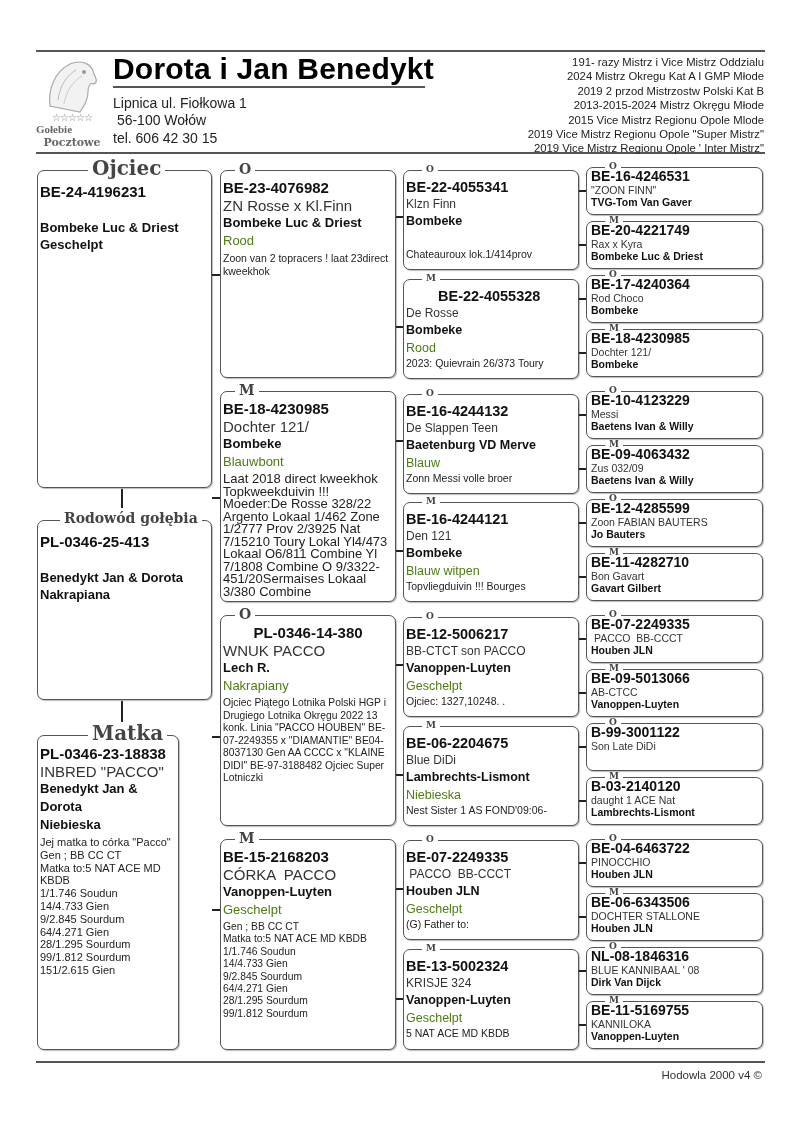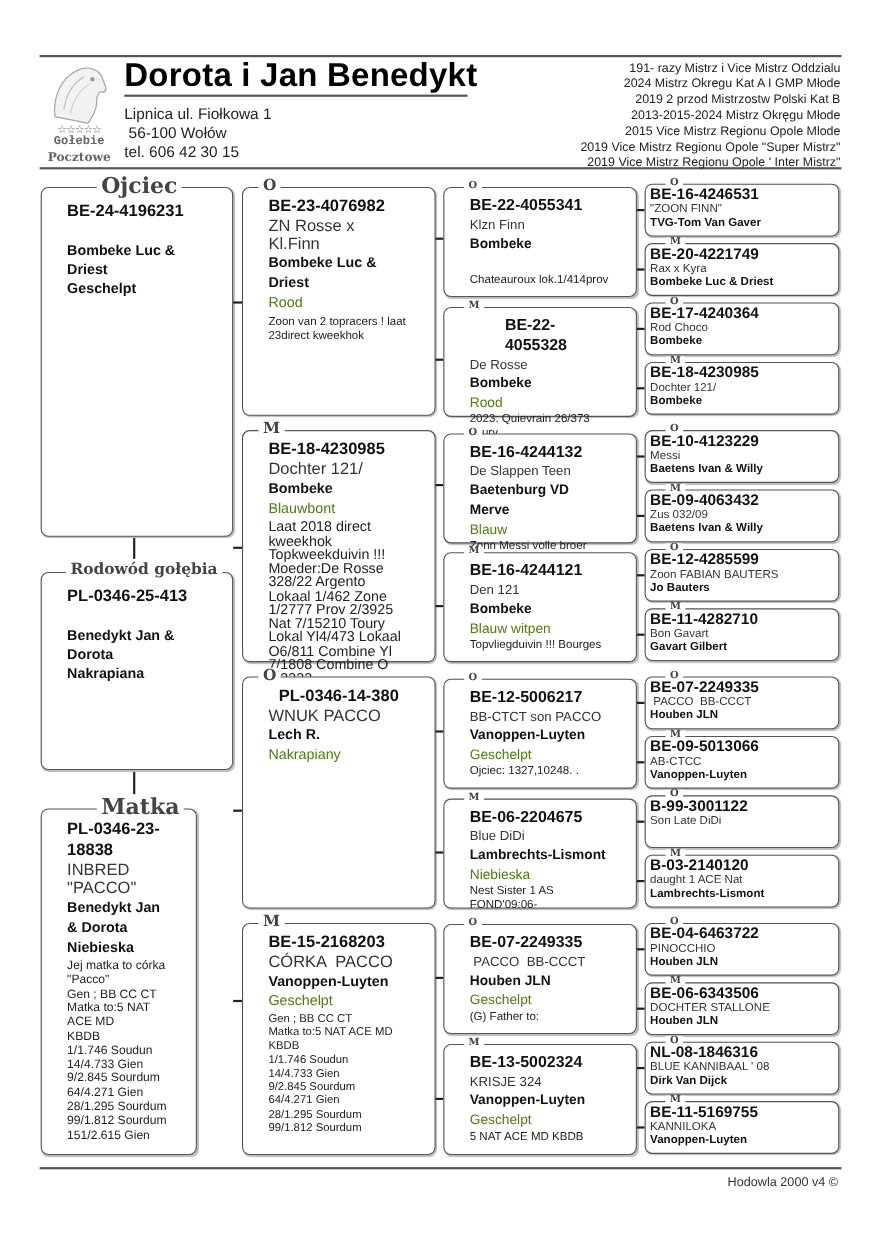--- a/index.html
+++ b/index.html
@@ -5,31 +5,31 @@
   * { box-sizing: border-box; margin: 0; padding: 0; }
   html, body { width: 800px; height: 1131px; background: #ffffff; overflow: hidden; }
   body { position: relative; font-family: "Liberation Sans", sans-serif; color: #111; }
 
   .hr { position: absolute; left: 36px; width: 729px; height: 2px; background: #555; }
 
   
   .logo { position: absolute; left: 36px; top: 56px; width: 72px; height: 94px; }
   .logo svg { position:absolute; left: 8px; top: 0; }
   .logo .stars { position:absolute; left: 0; top: 56px; width: 72px; text-align:center; font-size: 10px; color:#777; letter-spacing:-1px; }
-  .logo .l1 { position:absolute; left: 0; top: 67px; width: 72px; text-align:center; font-family:Liberation Mono, monospace; font-weight:bold; font-size: 11px; color:#666; }
+  .logo .l1 { position:absolute; left: 0; top: 67px; width: 72px; text-align:left; font-family:Liberation Serif, serif; font-weight:bold; font-size: 11px; color:#666; }
   .logo .l2 { position:absolute; left: 0; top: 80px; width: 72px; text-align:center; font-family:"DejaVu Serif", serif; font-weight:bold; font-size: 11px; color:#666; }
 
   .breeder-name { position:absolute; left: 113px; top: 52px; font-size: 30px; font-weight: bold; color:#000; letter-spacing: 0.2px; }
   .name-underline { position:absolute; left: 113px; top: 86px; width: 312px; height: 2px; background:#555; }
   .addr { position:absolute; left: 113px; font-size: 14px; color:#222; }
 
   .titles { position:absolute; right: 36px; top: 55px; text-align: right; font-size: 11.3px; line-height: 14.4px; color: #222; }
 
   
-  .box { position:absolute; border: 1.5px solid #555; border-radius: 7px; background:#fff; box-shadow: 1px 1px 1px #bbb; padding: 3px 23px; overflow: hidden; }
+  .box { position:absolute; border: 1.5px solid #555; border-radius: 7px; background:#fff; box-shadow: 1px 1px 1px #bbb; padding: 3px 2px; overflow: hidden; }
   .legend { position:absolute; background:#fff; font-family: "DejaVu Serif", serif; font-weight:bold; color:#444; padding: 0 4px; line-height: 1; }
   .legend.big { font-size: 20px; top: -13px; }
   .legend.med { font-size: 14px; top: -9px; }
   .legend.small { font-size: 9px; top: -6px; }
   .legend.rod { font-size: 14px; top: -10px; }
 
   .ring { font-weight: bold; color:#111; }
   .nick { color:#333; }
   .own { font-weight:bold; color:#111; }
   .col { font-weight:normal; color:#4d7c0f; }
@@ -154,20 +154,21 @@
   <div class="col">Blauwbont</div>
   <div class="note" style="font-size:13px; line-height:12.5px;">Laat 2018 direct kweekhok Topkweekduivin !!! Moeder:De Rosse 328/22 Argento Lokaal 1/462 Zone 1/2777 Prov 2/3925 Nat 7/15210 Toury Lokal Yl4/473 Lokaal O6/811 Combine Yl 7/1808 Combine O 9/3322-451/20Sermaises Lokaal 3/380 Combine</div>
 </div>
 
 <div class="box g2" style="left:220px; top:615px; width:176px; height:211px; overflow:visible;">
   <span class="legend med" style="left:14px;">O</span>
   <div class="ring" style="margin-top:4px;text-align:center;">PL-0346-14-380</div>
   <div class="nick">WNUK PACCO</div>
   <div class="own">Lech R.</div>
   <div class="col">Nakrapiany</div>
+  <div class="note" style="font-size:10.3px; line-height:12.5px;">Ojciec Piątego Lotnika Polski HGP i Drugiego Lotnika Okręgu 2022 13 konk. Linia "PACCO HOUBEN" BE-07-2249355 x "DIAMANTIE" BE04-8037130 Gen AA CCCC x "KLAINE DIDI" BE-97-3188482 Ojciec Super Lotniczki</div>
 </div>
 
 <div class="box g2" style="left:220px; top:839px; width:176px; height:211px; overflow:visible;">
   <span class="legend med" style="left:14px;">M</span>
   <div class="ring" style="margin-top:4px;">BE-15-2168203</div>
   <div class="nick" style="white-space:pre;">CÓRKA  PACCO</div>
   <div class="own">Vanoppen-Luyten</div>
   <div class="col">Geschelpt</div>
   <div class="note" style="white-space:pre-line; font-size:10.3px; line-height:12.4px;">Gen ; BB CC CT
 Matka to:5 NAT ACE MD KBDB

